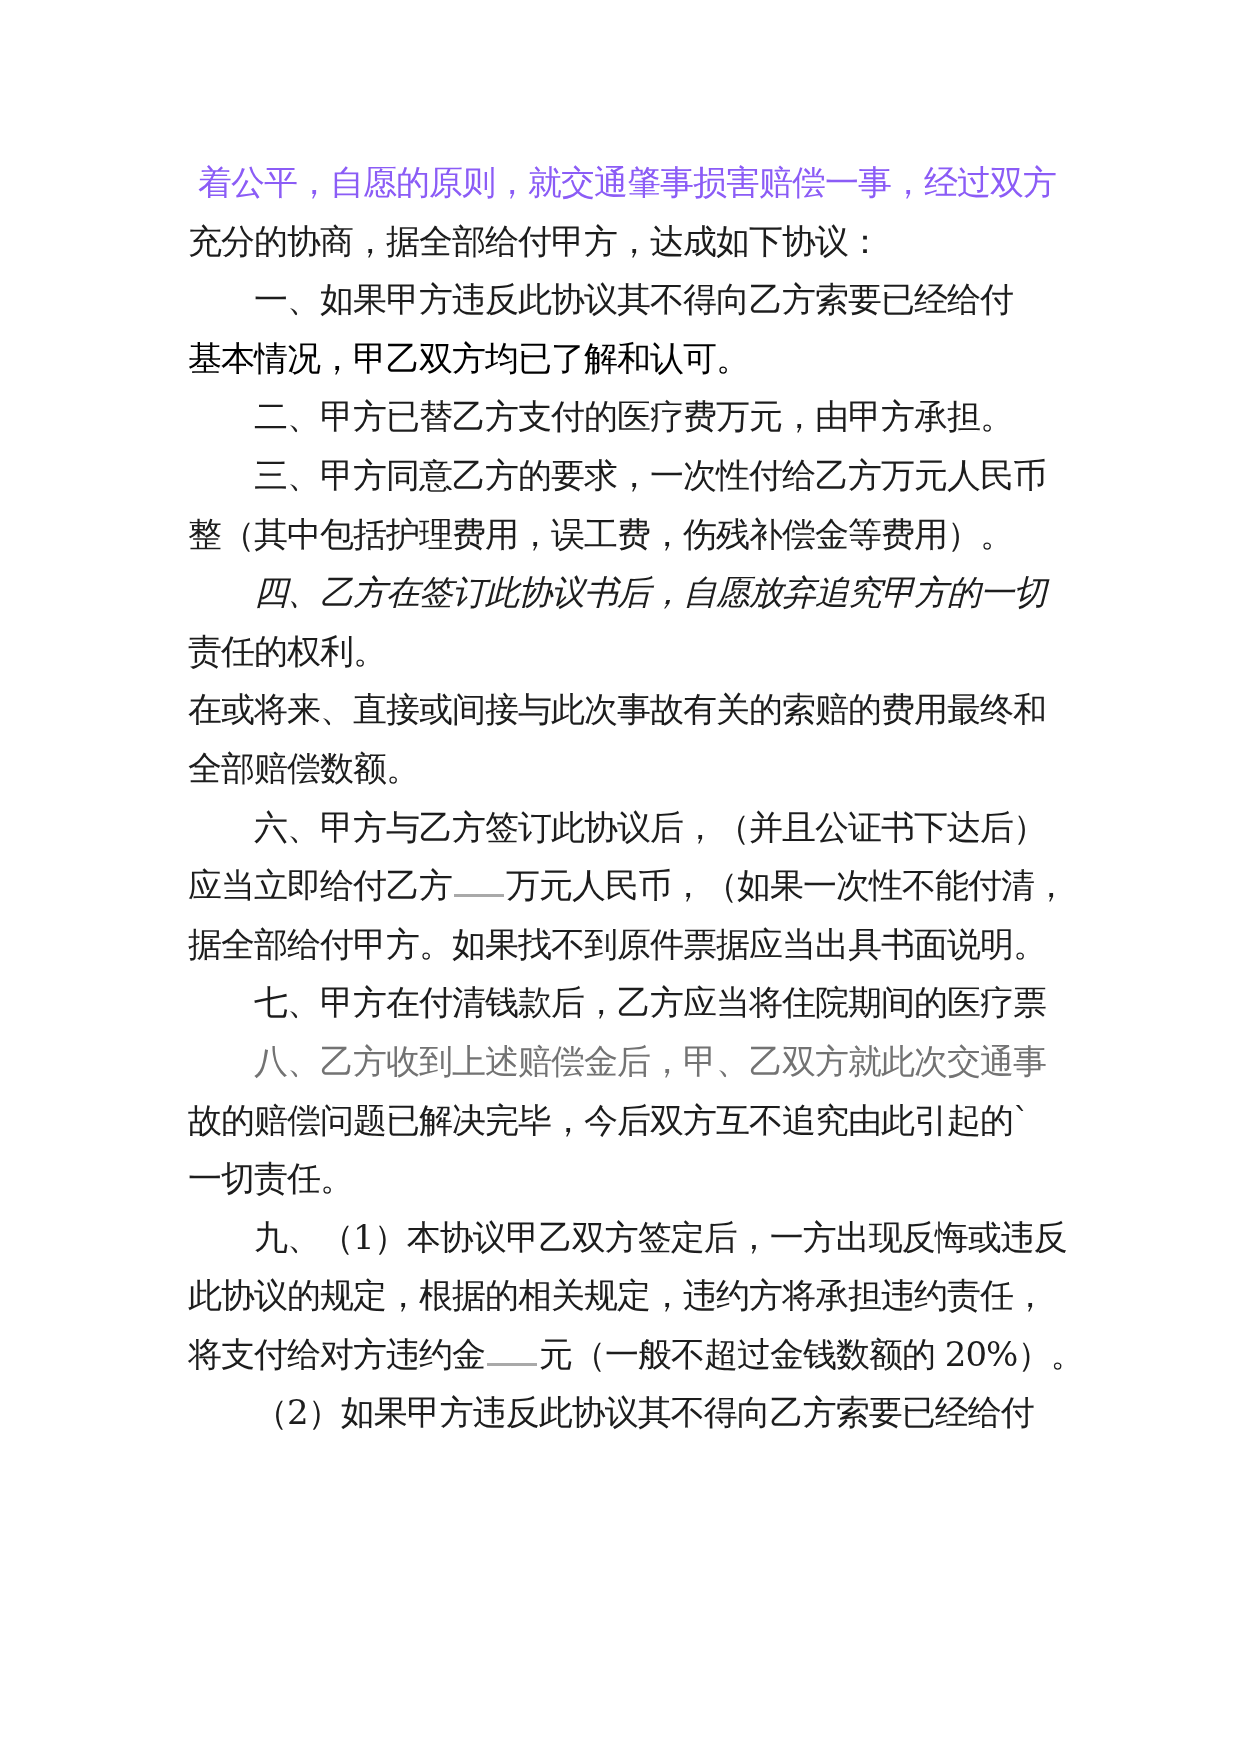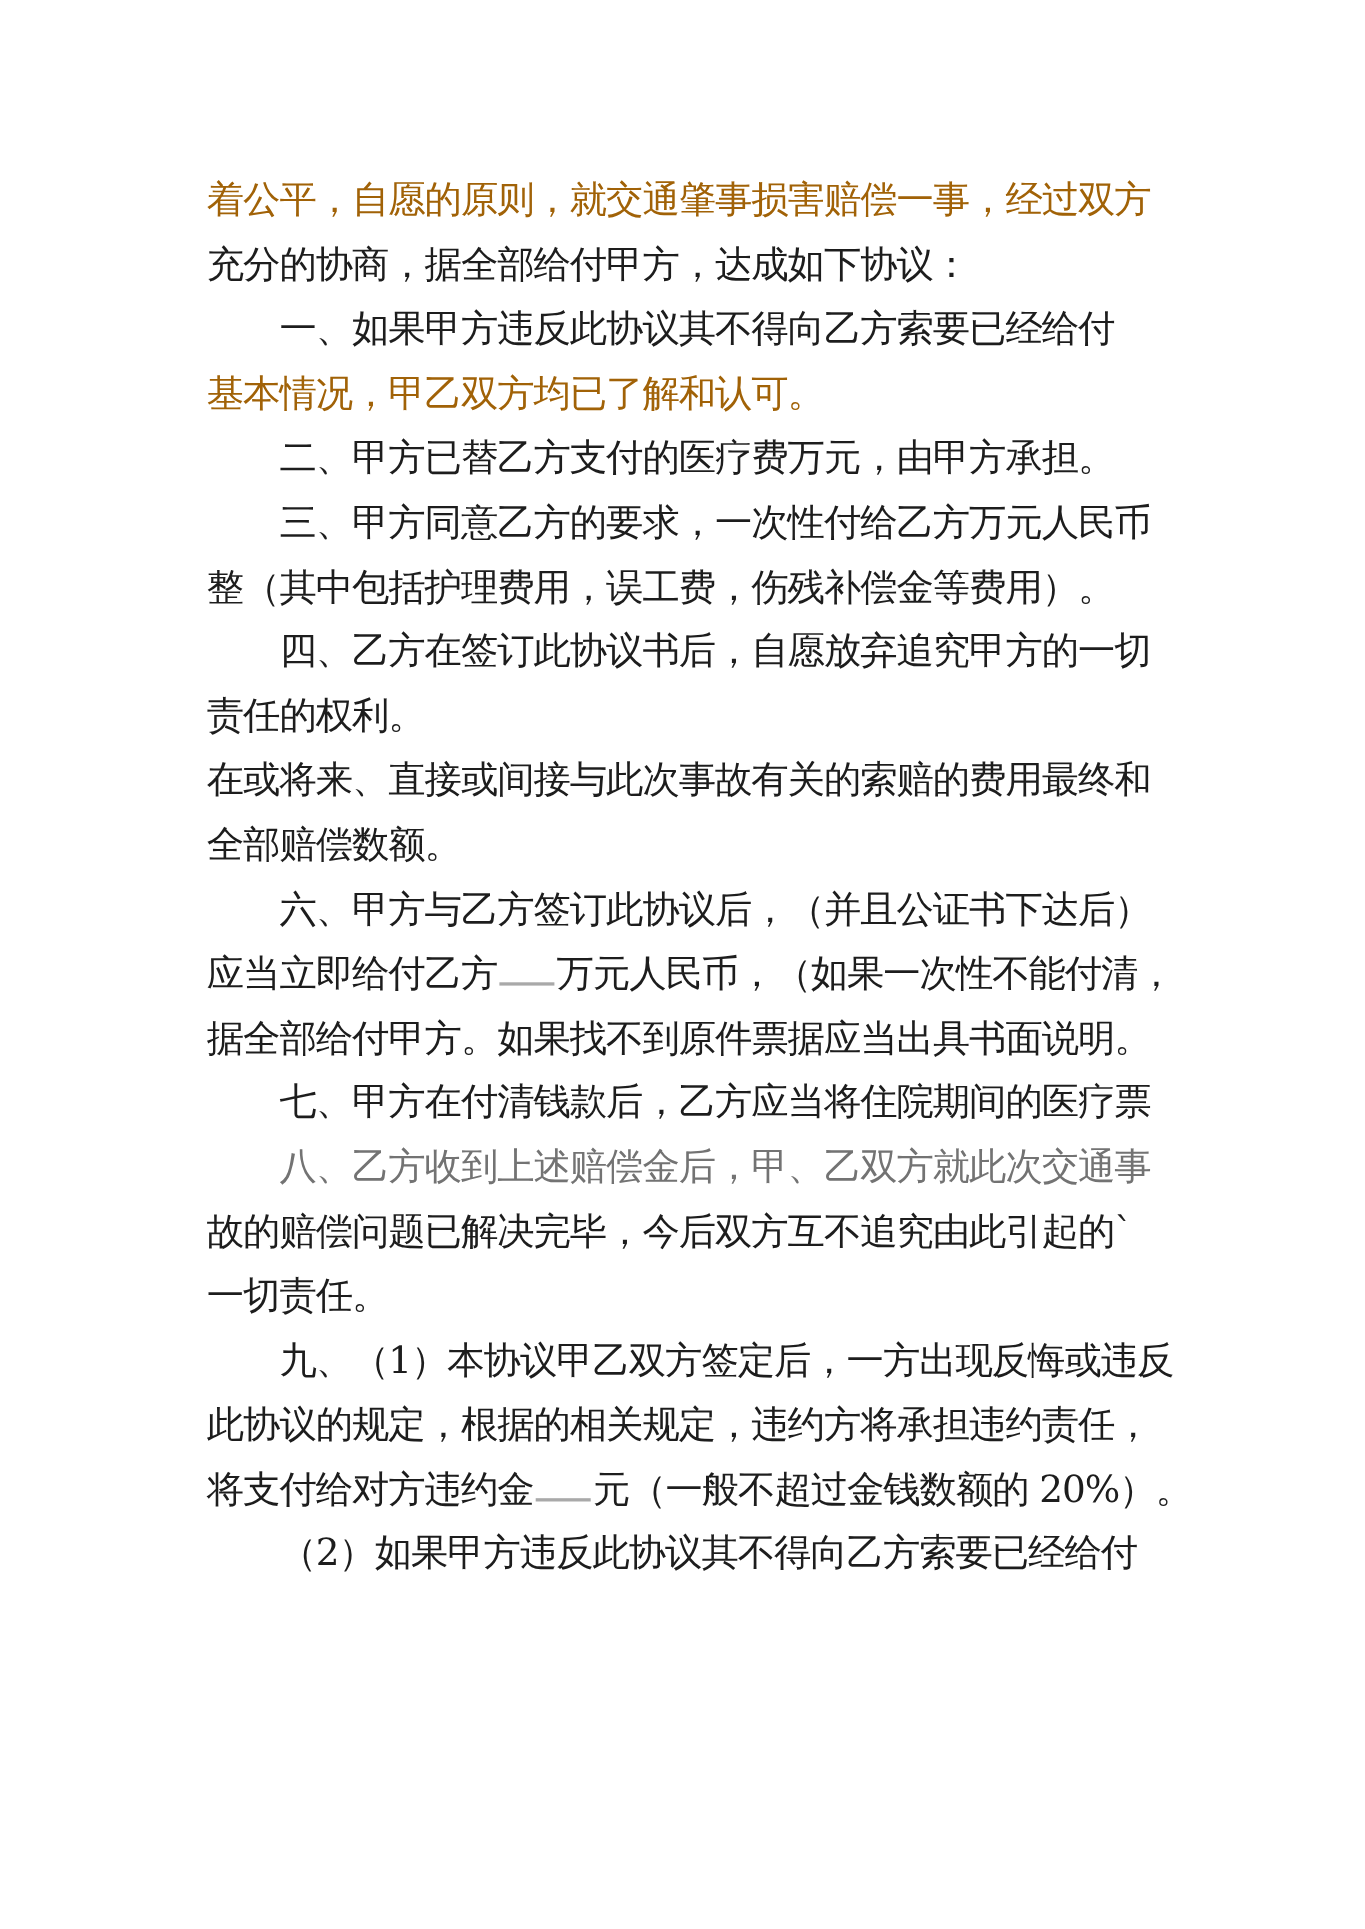--- a/index.html
+++ b/index.html
@@ -39,28 +39,28 @@
     height: 2px;
     border-bottom: 3px solid #a9a9a9;
     margin: 0 2px;
   }
 </style>
 </head>
 <body>
 
 <div class="page">
   <div class="doc">
-      <div class="line" style="color: #a16207;"><span>着公平，自愿的原则，就交通肇事损害赔偿一事，经过双方</span></div>
+      <div class="line" style="color: #8b5cf6; margin-left: 10px;"><span>着公平，自愿的原则，就交通肇事损害赔偿一事，经过双方</span></div>
       <div class="line" style="color: rgb(29, 29, 29);"><span>充分的协商，据全部给付甲方，达成如下协议：</span></div>
       <div class="line indent" style="color: rgb(29, 29, 29);"><span>一、如果甲方违反此协议其不得向乙方索要已经给付</span></div>
-      <div class="line" style="color: #a16207;"><span>基本情况，甲乙双方均已了解和认可。</span></div>
+      <div class="line" style="color: #000000;"><span>基本情况，甲乙双方均已了解和认可。</span></div>
       <div class="line indent" style="color: rgb(29, 29, 29);"><span>二、甲方已替乙方支付的医疗费万元，由甲方承担。</span></div>
       <div class="line indent" style="color: rgb(29, 29, 29);"><span>三、甲方同意乙方的要求，一次性付给乙方万元人民币</span></div>
       <div class="line" style="color: rgb(29, 29, 29);"><span>整（其中包括护理费用，误工费，伤残补偿金等费用）。</span></div>
-      <div class="line indent" style="color: rgb(29, 29, 29);"><span>四、乙方在签订此协议书后，自愿放弃追究甲方的一切</span></div>
+      <div class="line indent" style="color: rgb(29, 29, 29); font-style: italic;"><span>四、乙方在签订此协议书后，自愿放弃追究甲方的一切</span></div>
       <div class="line" style="color: rgb(29, 29, 29);"><span>责任的权利。</span></div>
       <div class="line" style="color: rgb(29, 29, 29);"><span>在或将来、直接或间接与此次事故有关的索赔的费用最终和</span></div>
       <div class="line" style="color: rgb(29, 29, 29);"><span>全部赔偿数额。</span></div>
       <div class="line indent" style="color: rgb(29, 29, 29);"><span>六、甲方与乙方签订此协议后，（并且公证书下达后）</span></div>
       <div class="line" style="color: rgb(29, 29, 29);"><span>应当立即给付乙方</span><span class="blank" style="border-bottom-color: rgb(169, 169, 169);"></span><span>万元人民币，（如果一次性不能付清，</span></div>
       <div class="line" style="color: rgb(29, 29, 29);"><span>据全部给付甲方。如果找不到原件票据应当出具书面说明。</span></div>
       <div class="line indent" style="color: rgb(29, 29, 29);"><span>七、甲方在付清钱款后，乙方应当将住院期间的医疗票</span></div>
       <div class="line indent" style="color: #737373;"><span>八、乙方收到上述赔偿金后，甲、乙双方就此次交通事</span></div>
       <div class="line" style="color: rgb(29, 29, 29);"><span>故的赔偿问题已解决完毕，今后双方互不追究由此引起的`</span></div>
       <div class="line" style="color: rgb(29, 29, 29);"><span>一切责任。</span></div>

